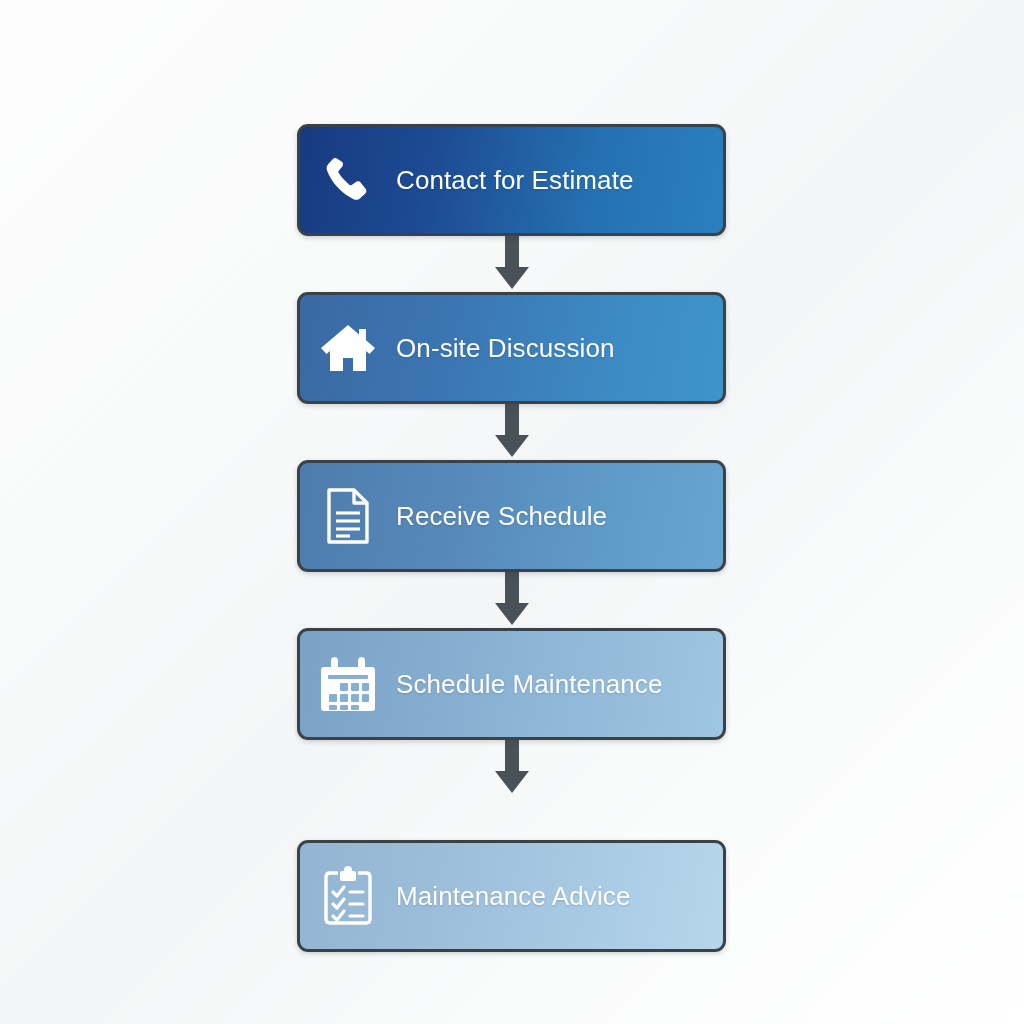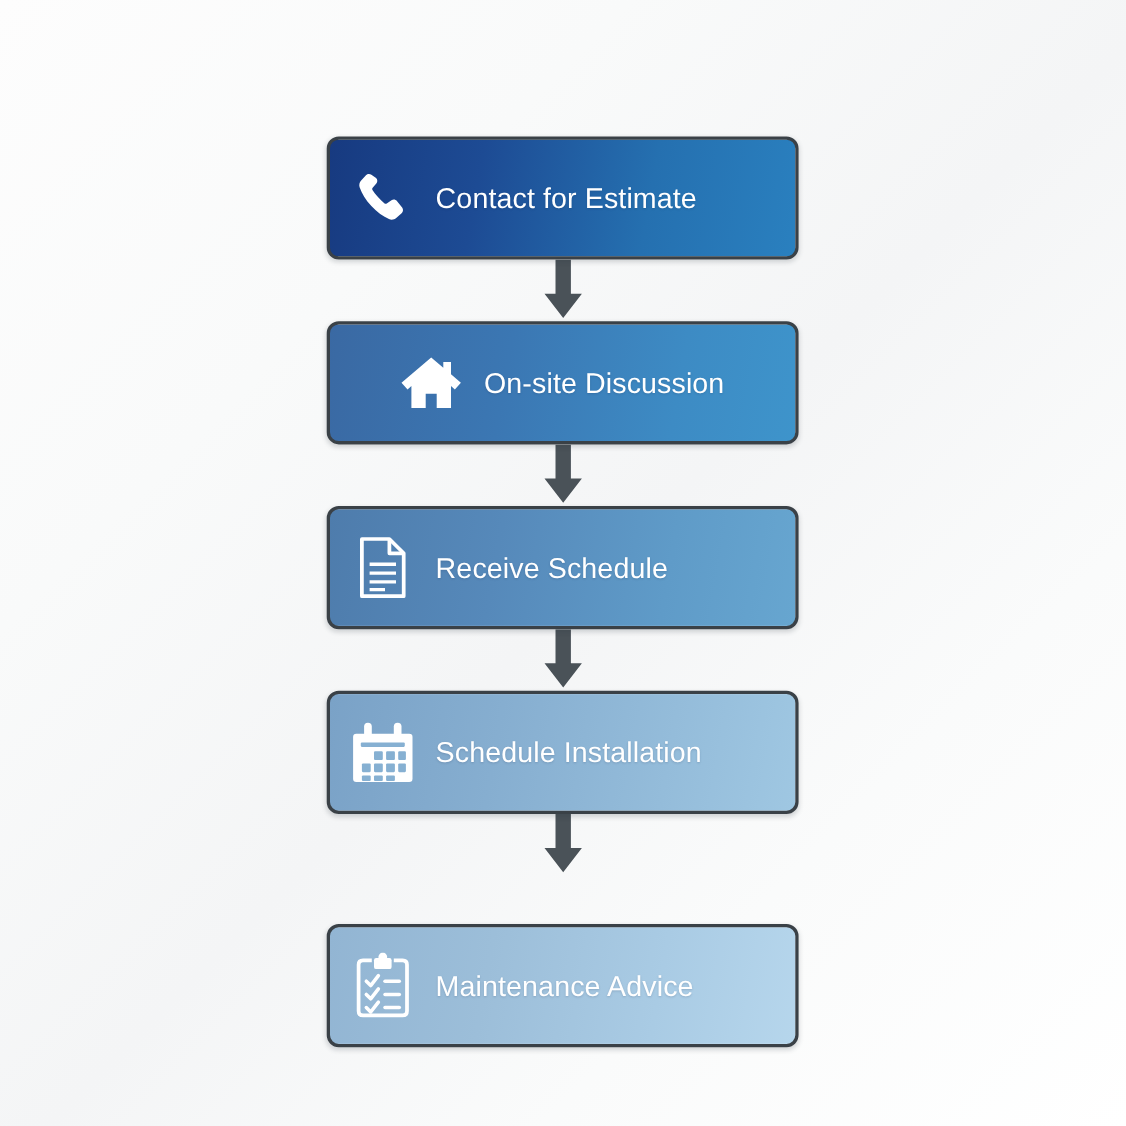--- a/index.html
+++ b/index.html
@@ -42,21 +42,21 @@
     height:112px;
     border:3px solid #3a4147;
     border-radius:11px;
     display:flex;
     align-items:center;
     box-shadow:0 2px 5px rgba(40,50,60,0.20);
     overflow:hidden;
   }
 
   .step-1 { background:linear-gradient(100deg,#173a80 0%,#1d4b94 32%,#2570b0 68%,#2a80bf 100%); }
-  .step-2 { background:linear-gradient(100deg,#3a69a3 0%,#3b77b3 38%,#3d8bc4 74%,#3e94cb 100%);padding-left:44px; }
+  .step-2 { background:linear-gradient(100deg,#3a69a3 0%,#3b77b3 38%,#3d8bc4 74%,#3e94cb 100%); }
   .step-3 { background:linear-gradient(100deg,#4e7cac 0%,#5689ba 36%,#5f9bc8 72%,#67a6d0 100%); }
   .step-4 { background:linear-gradient(100deg,#7aa2c7 0%,#86aed0 36%,#94bcda 72%,#9fc7e2 100%); }
   .step-5 { background:linear-gradient(100deg,#92b5d3 0%,#9cbed9 34%,#a9cbe4 70%,#b6d6ec 100%);margin-top:44px; }
 
   .icon-slot {
     width:96px;
     min-width:96px;
     height:112px;
     display:flex;
     align-items:center;
@@ -159,21 +159,21 @@
             <rect x="20" y="39" width="8" height="8" rx="1"></rect>
             <rect x="31" y="39" width="8" height="8" rx="1"></rect>
             <rect x="42" y="39" width="7" height="8" rx="1"></rect>
 
             <rect x="9" y="50" width="8" height="5" rx="1"></rect>
             <rect x="20" y="50" width="8" height="5" rx="1"></rect>
             <rect x="31" y="50" width="8" height="5" rx="1"></rect>
           </g>
         </svg>
       </div>
-      <span class="step-label">Schedule Installation</span>
+      <span class="step-label">Schedule Maintenance</span>
     </div>
 
     <div class="connector">
       <svg width="40" height="56" viewBox="0 0 40 56" aria-hidden="true">
         <path fill="#4a5258" d="M13 0 L27 0 L27 31 L37 31 L20 53 L3 31 L13 31 Z"></path>
       </svg>
     </div>
 
     <div class="step step-5">
       <div class="icon-slot">

